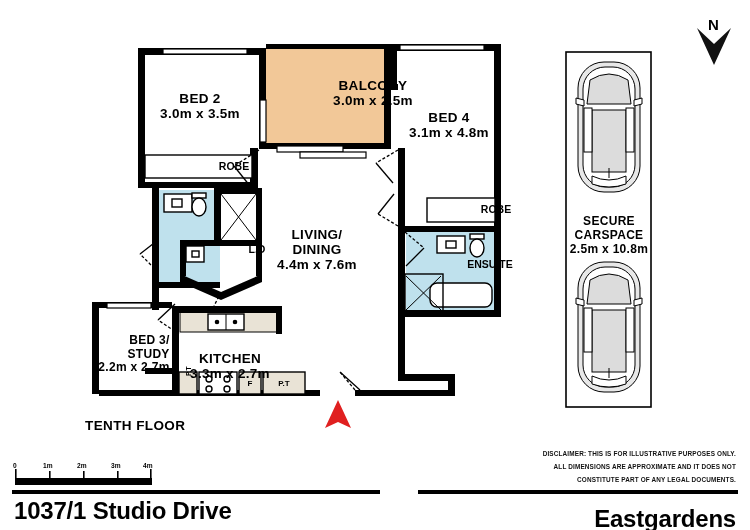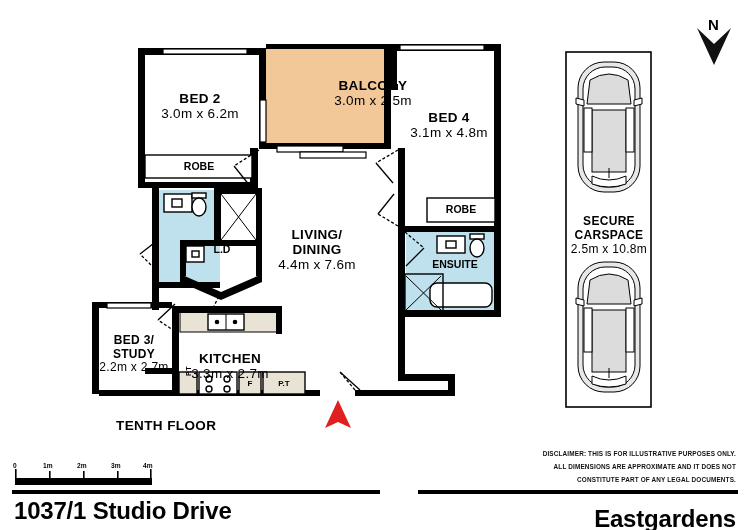--- a/index.html
+++ b/index.html
@@ -1,22 +1,22 @@
 <!DOCTYPE html>
 <html><head>
 <meta charset="utf-8">
 <style>
   html,body{margin:0;padding:0;background:#ffffff;}
   body{width:750px;height:530px;position:relative;overflow:hidden;
        font-family:"Liberation Sans",sans-serif;color:#000;}
   #plan{position:absolute;left:0;top:0;width:750px;height:530px;}
   .txt{position:absolute;white-space:nowrap;font-family:"Liberation Sans",sans-serif;}
   .rm{font-size:13.5px;font-weight:700;letter-spacing:.3px;text-align:center;line-height:15px;}
-  .rm .dim{font-weight:400;}
-  .small{font-size:10.5px;font-weight:700;}
+  .rm .dim{font-weight:700;}
+  .small{font-size:10.5px;font-weight:700;margin-left:35px;}
   .tiny{font-size:6.6px;font-weight:700;}
   .discl{position:absolute;right:14px;font-size:6.4px;font-weight:700;letter-spacing:.15px;color:#111;text-align:right;}
   .addr{position:absolute;font-size:24px;font-weight:700;letter-spacing:-.2px;}
   .floorlbl{position:absolute;font-size:13.5px;font-weight:700;letter-spacing:.4px;}
   .ctr{transform:translateX(-50%);text-align:center;}
 </style>
 </head>
 <body>
 
 <svg id="plan" viewBox="0 0 750 530" xmlns="http://www.w3.org/2000/svg">
@@ -214,21 +214,21 @@
     <rect x="117" y="471" width="1.6" height="7" fill="#000"></rect>
     <rect x="150" y="469" width="1.6" height="9" fill="#000"></rect>
   </g>
 
   <rect x="12" y="490" width="368" height="4" fill="#000"></rect>
   <rect x="418" y="490" width="320" height="4" fill="#000"></rect>
 </svg>
 
 <div class="txt rm ctr" style="left:200px;top:91px;text-align:center;">
   <div>BED 2</div>
-  <div class="dim">3.0m x 6.2m</div>
+  <div class="dim">3.0m x 3.5m</div>
 </div>
 
 <div class="txt rm ctr" style="left:327px;top:78px;margin-left:46px;">
   <div>BALCONY</div>
   <div class="dim">3.0m x 2.5m</div>
 </div>
 
 <div class="txt rm ctr" style="left:449px;top:110px;">
   <div>BED 4</div>
   <div class="dim">3.1m x 4.8m</div>
@@ -238,42 +238,42 @@
   <div>LIVING/</div>
   <div>DINING</div>
   <div class="dim">4.4m x 7.6m</div>
 </div>
 
 <div class="txt rm ctr" style="left:230px;top:337px;margin-top:14px;">
   <div>KITCHEN</div>
   <div class="dim">3.3m x 2.7m</div>
 </div>
 
-<div class="txt rm ctr" style="left:134px;top:334px;font-size:12px;line-height:13.5px;">
+<div class="txt rm ctr" style="left:134px;top:334px;font-size:12px;line-height:13.5px;text-align:right;">
   <div>BED 3/</div>
   <div>STUDY</div>
   <div class="dim">2.2m x 2.7m</div>
 </div>
 
 <div class="txt rm ctr" style="left:609px;top:214px;font-size:12px;line-height:14px;">
   <div>SECURE</div>
   <div>CARSPACE</div>
   <div class="dim">2.5m x 10.8m</div>
 </div>
 
 <div class="txt small ctr" style="left:199px;top:160px;">ROBE</div>
 <div class="txt small ctr" style="left:461px;top:203px;">ROBE</div>
 <div class="txt small ctr" style="left:455px;top:258px;">ENSUITE</div>
 <div class="txt small ctr" style="left:222px;top:243px;">L.D</div>
 
 <div class="txt tiny" style="left:185px;top:376px;transform:rotate(-90deg);transform-origin:left top;">P.T</div>
 <div class="txt tiny ctr" style="left:250px;top:379px;font-size:8px;">F</div>
 <div class="txt tiny ctr" style="left:284px;top:379px;font-size:8px;">P.T</div>
 
-<div class="floorlbl" style="left:116px;top:418px;">TENTH FLOOR</div>
+<div class="floorlbl" style="left:85px;top:418px;">TENTH FLOOR</div>
 
 <div class="txt" style="left:708px;top:16px;font-size:15px;font-weight:700;">N</div>
 
 <div class="txt tiny" style="left:13px;top:462px;">0</div>
 <div class="txt tiny" style="left:43px;top:462px;">1m</div>
 <div class="txt tiny" style="left:77px;top:462px;">2m</div>
 <div class="txt tiny" style="left:111px;top:462px;">3m</div>
 <div class="txt tiny" style="left:143px;top:462px;">4m</div>
 
 <div class="discl" style="top:450px;">DISCLAIMER: THIS IS FOR ILLUSTRATIVE PURPOSES ONLY.</div>

